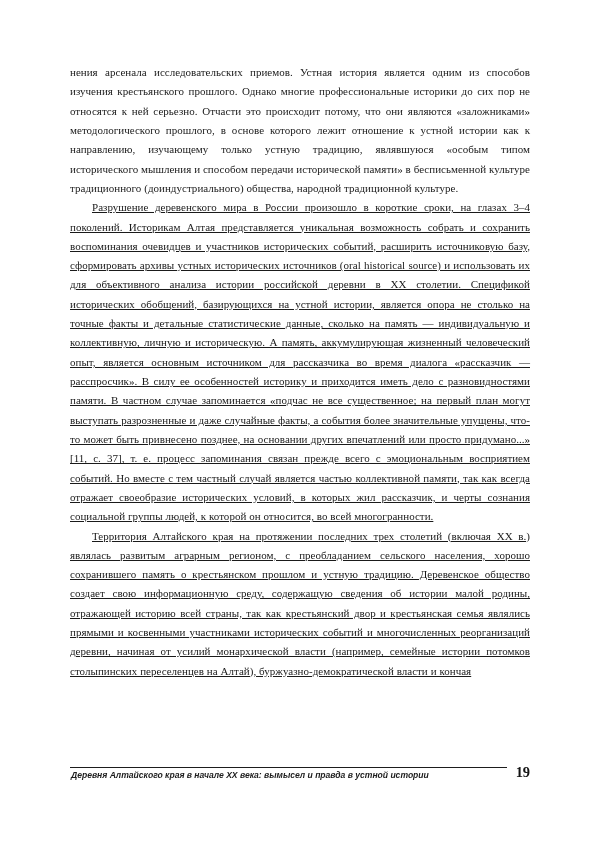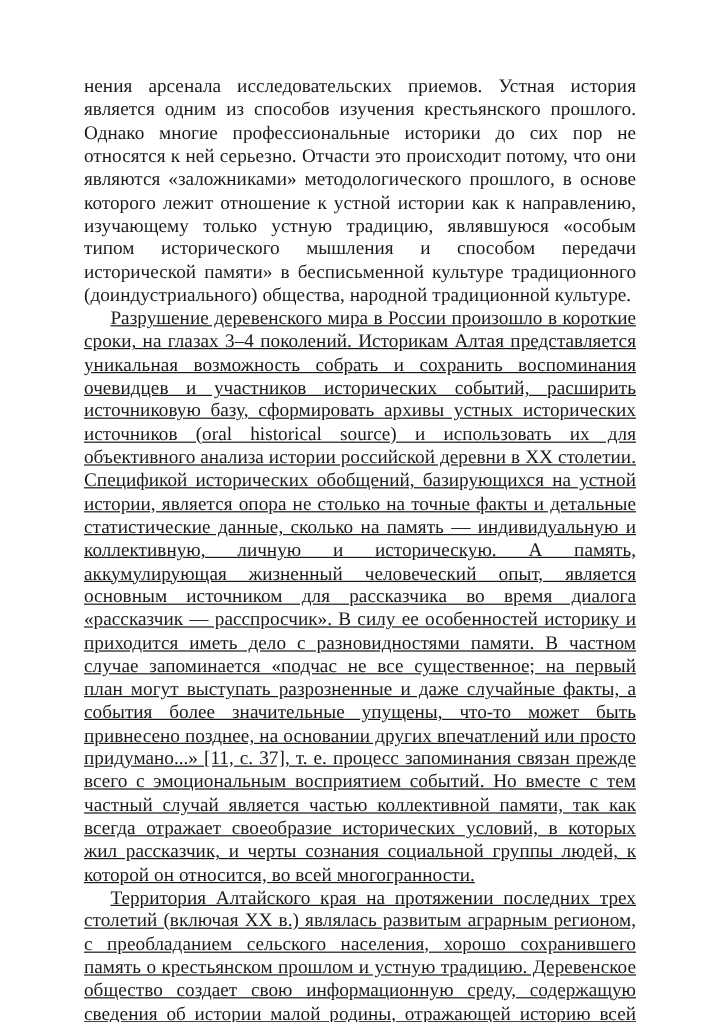--- a/index.html
+++ b/index.html
@@ -30,21 +30,21 @@
     left: 70px;
     top: 63px;
     width: 460px;
   }
 
   .para {
     margin: 0;
     text-align: justify;
     text-align-last: left;
     text-justify: inter-word;
-    font-size: 16px;
+    font-size: 11px;
     line-height: 19.32px;
     letter-spacing: 0.02px;
     word-spacing: 0.1px;
     color: #1a1a1a;
     hyphens: manual;
   }
   .para + .para {
     text-indent: 22px;
     text-decoration: underline;
   }
@@ -95,14 +95,19 @@
 <body>
 
 <div class="page">
 
   <div class="text-block">
     <p class="para first">нения арсенала исследовательских приемов. Устная история является одним из способов изучения крестьянского прошлого. Однако многие профессиональные историки до сих пор не относятся к ней серьезно. Отчасти это происходит потому, что они являются «заложниками» методологического прошлого, в основе которого лежит отношение к устной истории как к направлению, изучающему только устную традицию, являвшуюся «особым типом исторического мышления и способом передачи исторической памяти» в бесписьменной культуре традиционного (доиндустриального) общества, народной традиционной культуре.</p>
     <p class="para">Разрушение деревенского мира в России произошло в короткие сроки, на глазах 3–4 поколений. Историкам Алтая представляется уникальная возможность собрать и сохранить воспоминания очевидцев и участников исторических событий, расширить источниковую базу, сформировать архивы устных исторических источников (oral historical source) и использовать их для объективного анализа истории российской деревни в XX столетии. Спецификой исторических обобщений, базирующихся на устной истории, является опора не столько на точные факты и детальные статистические данные, сколько на память — индивидуальную и коллективную, личную и историческую. А память, аккумулирующая жизненный человеческий опыт, является основным источником для рассказчика во время диалога «рассказчик — расспросчик». В силу ее особенностей историку и приходится иметь дело с разновидностями памяти. В частном случае запоминается «подчас не все существенное; на первый план могут выступать разрозненные и даже случайные факты, а события более значительные упущены, что-то может быть привнесено позднее, на основании других впечатлений или просто придумано...» [11, с. 37], т. е. процесс запоминания связан прежде всего с эмоциональным восприятием событий. Но вместе с тем частный случай является частью коллективной памяти, так как всегда отражает своеобразие исторических условий, в которых жил рассказчик, и черты сознания социальной группы людей, к которой он относится, во всей многогранности.</p>
     <p class="para">Территория Алтайского края на протяжении последних трех столетий (включая XX в.) являлась развитым аграрным регионом, с преобладанием сельского населения, хорошо сохранившего память о крестьянском прошлом и устную традицию. Деревенское общество создает свою информационную среду, содержащую сведения об истории малой родины, отражающей историю всей страны, так как крестьянский двор и крестьянская семья являлись прямыми и косвенными участниками исторических событий и многочисленных реорганизаций деревни, начиная от усилий монархической власти (например, семейные истории потомков столыпинских переселенцев на Алтай), буржуазно-демократической власти и кончая</p>
   </div>
 
+  <div class="footer">
+    <div class="footer-rule"></div>
+    <div class="running-head">Деревня Алтайского края в начале XX века: вымысел и правда в устной истории</div>
+    <div class="page-number">19</div>
+  </div>
 
 </div>
 
 </body></html>

